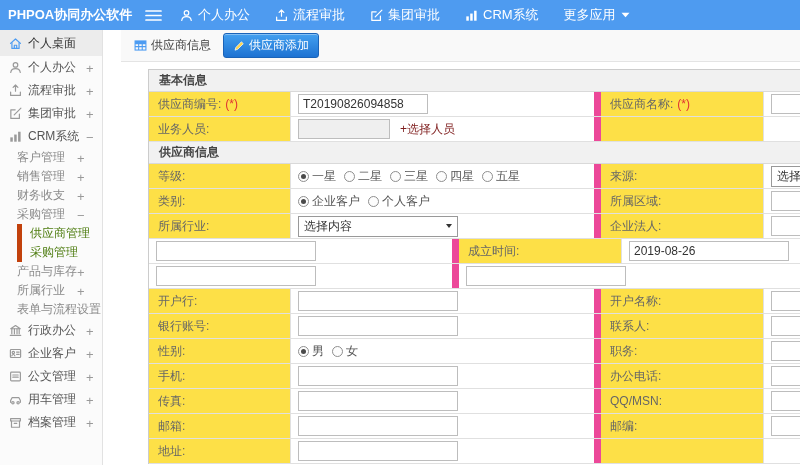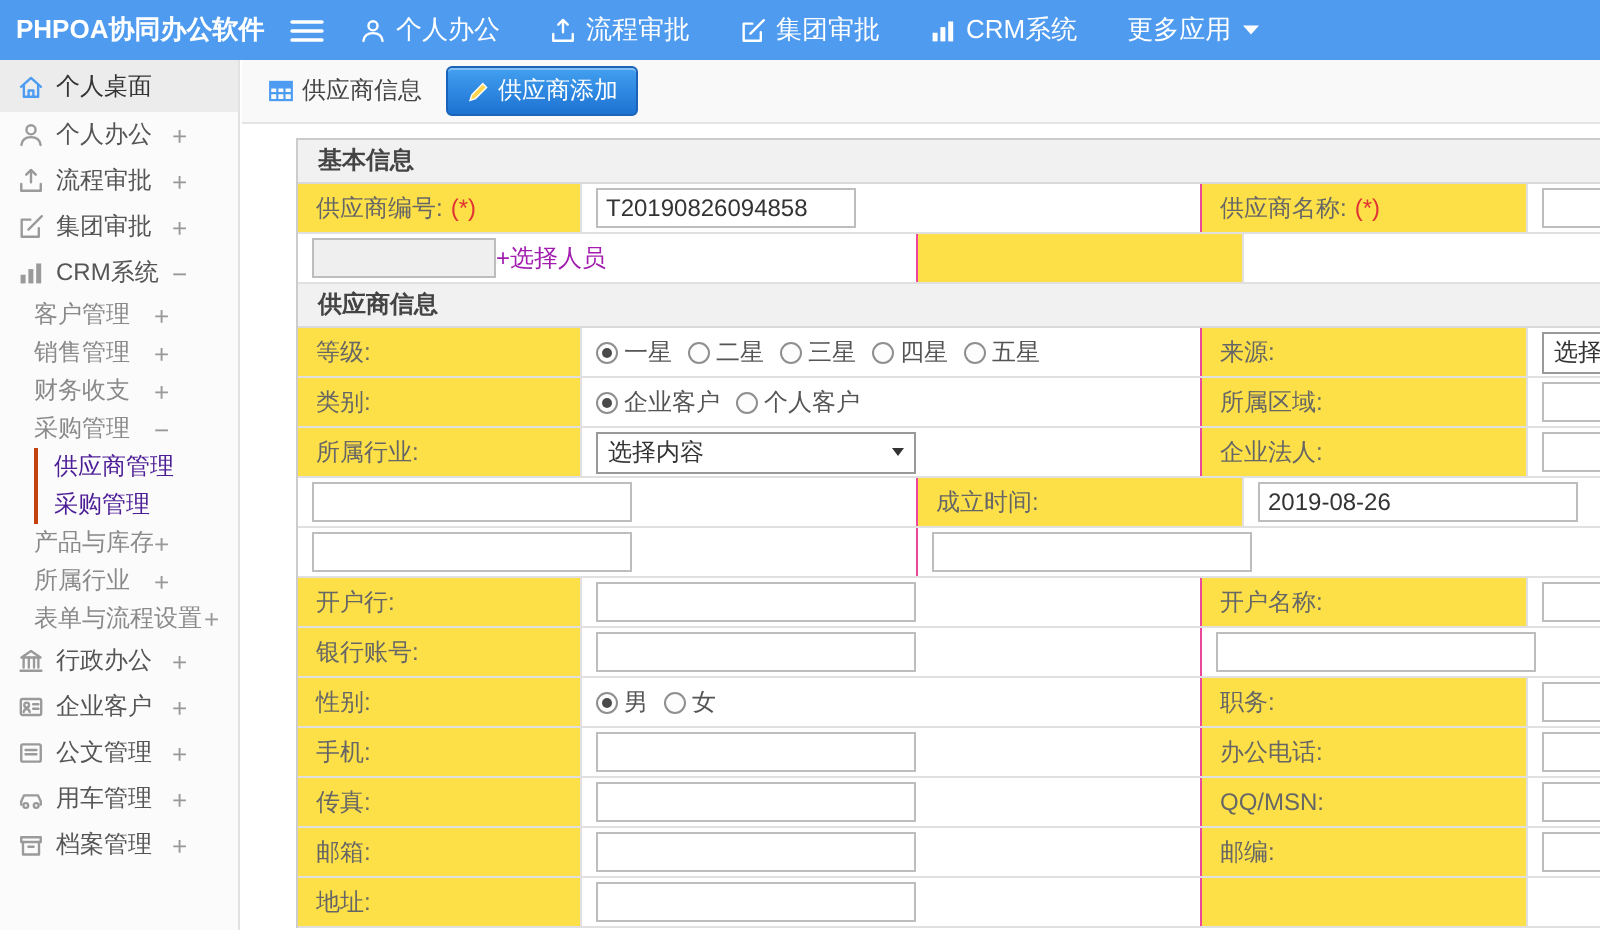--- a/index.html
+++ b/index.html
@@ -11,29 +11,29 @@
   
   .topbar{position:absolute;left:0;top:0;width:800px;height:30px;background:#4e9bf0;
     display:flex;align-items:center;color:#fff;z-index:5}
   .brand{font-size:13px;font-weight:bold;margin-left:8px;width:130px;white-space:nowrap}
   .burger{margin-left:7px;display:flex;align-items:center;cursor:pointer}
   .tnav{display:flex;align-items:center;margin-left:18px}
   .tnav-item{display:flex;align-items:center;gap:5px;font-size:13px;margin-right:25px;cursor:pointer;white-space:nowrap}
   .icn{display:inline-flex;align-items:center}
   .icn svg{display:block}
   
-  .sidebar{position:absolute;left:0;top:30px;width:120px;height:435px;background:#fbfbfb;
+  .sidebar{position:absolute;left:0;top:30px;width:103px;height:435px;background:#fbfbfb;
     border-right:1px solid #e2e2e2;box-sizing:border-box;overflow:hidden}
   .side-item{position:relative;display:flex;align-items:center;font-size:12px;color:#555;cursor:pointer;white-space:nowrap}
   .side-item.lvl0{height:23px;padding-left:9px;gap:6px}
   .side-item.lvl0 .icn{color:#9a9a9a}
   .side-item.active{background:#ececec;height:26px;color:#333}
   .side-item.active .icn{color:#4d9cf2}
   .side-item.lvl1{height:19px;padding-left:17px;color:#8a8a8a}
-  .side-item.lvl2{height:19px;margin-left:17px;padding-left:8px;border-left:2px solid #c2410c;color:#4c1d95}
+  .side-item.lvl2{height:19px;margin-left:17px;padding-left:8px;border-left:5px solid #c2410c;color:#4d7c0f}
   .expand{position:absolute;color:#999;font-size:13px;line-height:1;top:50%;transform:translateY(-50%)}
   .lvl0 .expand{left:86px}
   .lvl1 .expand{left:77px}
   .expand.inline{position:static;transform:none;margin-left:1px}
   
   .main{position:absolute;left:121px;top:30px;width:679px;height:435px;background:#fff}
   .tabstrip{height:31px;border-bottom:1px solid #e4e4e4;background:#f9f9f9;
     display:flex;align-items:center;padding-left:13px;gap:12px}
   .tab{display:flex;align-items:center;gap:4px;font-size:12px;color:#444;cursor:pointer;white-space:nowrap}
   .tab.active{background:linear-gradient(#43a0f0,#1d72d2);border:1px solid #1a63b8;border-radius:3px;
@@ -42,34 +42,34 @@
   
   .form-table{position:absolute;left:27px;top:7px;width:860px;border:1px solid #ccc;border-bottom:none;background:#fff}
   .fsection{height:21px;line-height:21px;background:#f1f1f1;border-bottom:1px solid #d9d9d9;
     font-size:12px;font-weight:bold;color:#444;padding-left:10px}
   .frow{display:flex;height:24px;border-bottom:1px solid #e0e0e0;font-size:12px}
   .fcell{display:flex;align-items:center;box-sizing:border-box;height:100%}
   .flabel{background:#fde047;border-right:1px solid #e0e0e0;color:#666;padding-left:9px;white-space:nowrap}
   .flabel.c1{width:142px}
   .flabel.c3{width:163px}
   .ffield{padding-left:7px}
-  .ffield.c2{width:310px;border-right:1px solid #ec4899}
+  .ffield.c2{width:310px;border-right:7px solid #ec4899}
   .ffield.c4{flex:1}
   .req{color:#e03333;margin-left:4px}
   .ti{height:20px;border:1px solid #bdbdbd;font-size:12px;padding:0 4px;box-sizing:border-box;
     color:#333;font-family:inherit;background:#fff}
   .ti.gray{background:#efefef}
   .sel{height:21px;border:1px solid #999;box-sizing:border-box;display:flex;align-items:center;
     justify-content:space-between;padding:0 5px;color:#333;background:#fff;cursor:pointer;font-size:12px}
   .sel .sc{width:0;height:0;border-left:3.5px solid transparent;border-right:3.5px solid transparent;border-top:4.5px solid #333;margin-left:6px}
   .ropt{display:inline-flex;align-items:center;margin-right:8px;color:#555;cursor:pointer;white-space:nowrap}
   .radio{width:11px;height:11px;border:1px solid #8f8f8f;border-radius:50%;background:#fdfdfd;
     display:inline-block;position:relative;margin-right:3px;box-sizing:border-box}
   .radio.checked::after{content:"";position:absolute;left:2px;top:2px;width:5px;height:5px;border-radius:50%;background:#4a4a4a}
-  .link{color:#a21caf;font-size:12px;text-decoration:none;cursor:pointer;white-space:nowrap}
+  .link{color:#7f1d1d;margin-left:10px;font-size:12px;text-decoration:none;cursor:pointer;white-space:nowrap}
 </style>
 </head>
 <body>
 
 <div class="topbar">
   <div class="brand">PHPOA协同办公软件</div>
   <div class="burger">
       <svg width="17" height="13" viewBox="0 0 17 13" stroke="#fff" stroke-width="1.7" stroke-linecap="round">
         <path d="M1 2h15M1 6.5h15M1 11h15"></path>
       </svg>
@@ -293,20 +293,21 @@
           <div class="fcell flabel c1">供应商编号:<span class="req">(*)</span></div>
           <div class="fcell ffield c2">
             <input class="ti" style="width: 130px;" value="T20190826094858">
           </div>
           <div class="fcell flabel c3">供应商名称:<span class="req">(*)</span></div>
           <div class="fcell ffield c4">
             <input class="ti" style="width: 170px;" value="">
           </div>
         </div>
         <div class="frow">
+          <div class="fcell flabel c1">业务人员:</div>
           <div class="fcell ffield c2">
             <input class="ti gray" style="width: 92px;" value="">
             <a class="link">+选择人员</a>
           </div>
           <div class="fcell flabel c3"></div>
           <div class="fcell ffield c4"></div>
         </div>
         <div class="fsection">供应商信息</div>
         <div class="frow">
           <div class="fcell flabel c1">等级:</div>
@@ -394,20 +395,21 @@
           <div class="fcell flabel c3">开户名称:</div>
           <div class="fcell ffield c4">
             <input class="ti" style="width: 160px;" value="">
           </div>
         </div>
         <div class="frow">
           <div class="fcell flabel c1">银行账号:</div>
           <div class="fcell ffield c2">
             <input class="ti" style="width: 160px;" value="">
           </div>
+          <div class="fcell flabel c3">联系人:</div>
           <div class="fcell ffield c4">
             <input class="ti" style="width: 160px;" value="">
           </div>
         </div>
         <div class="frow">
           <div class="fcell flabel c1">性别:</div>
           <div class="fcell ffield c2">
             <span class="ropt">
               <span class="radio checked"></span>
               <span>男</span>

